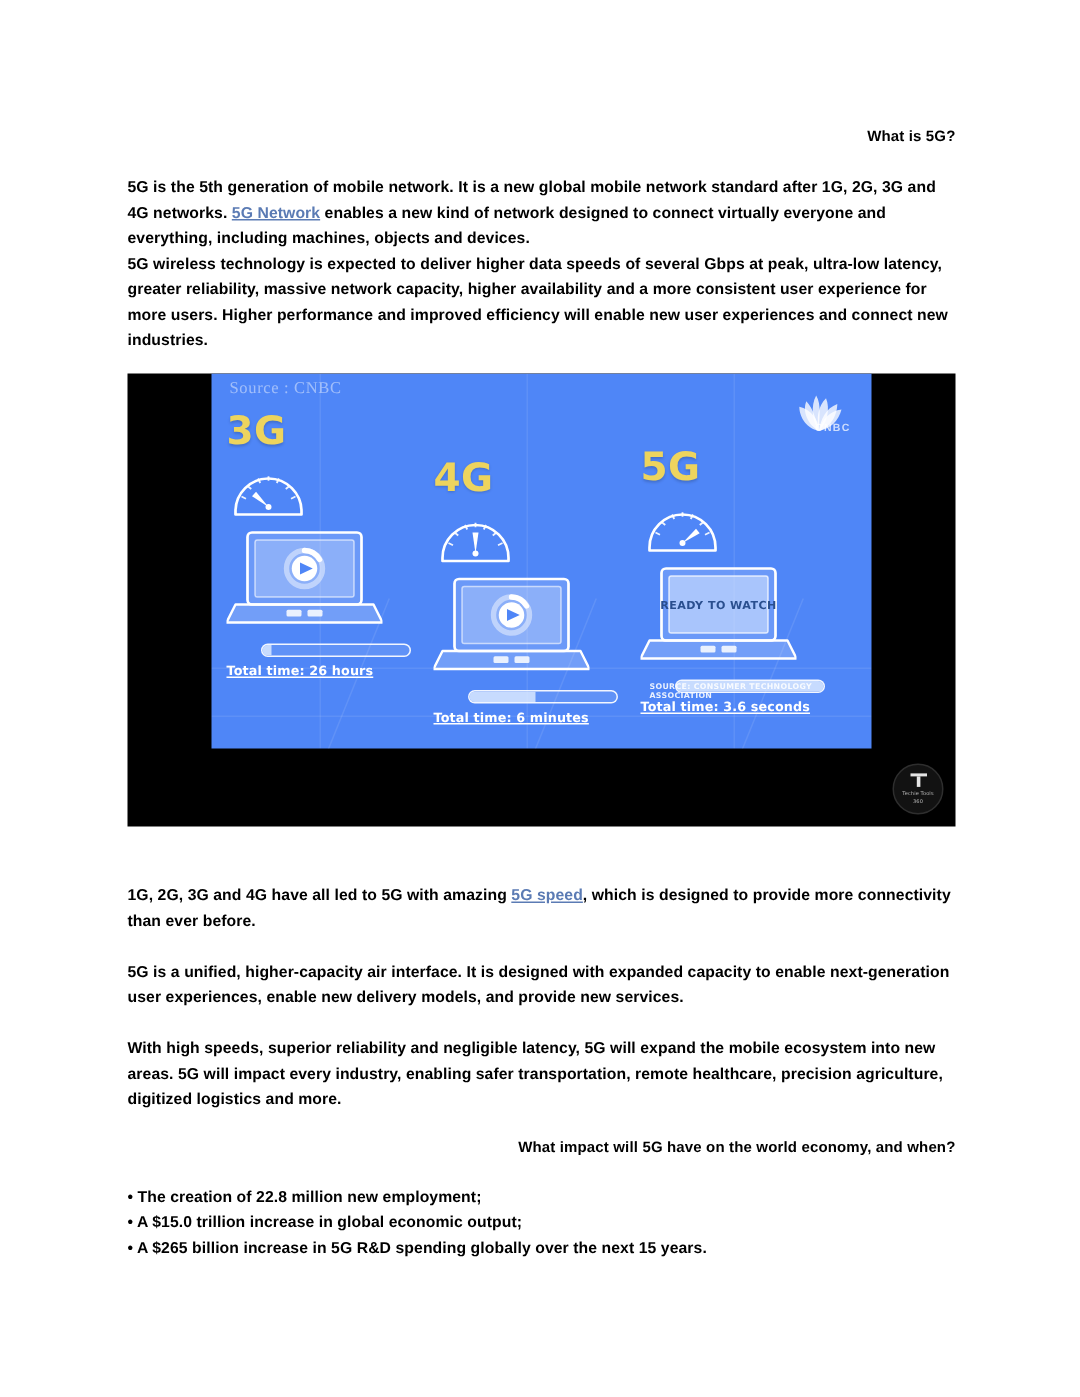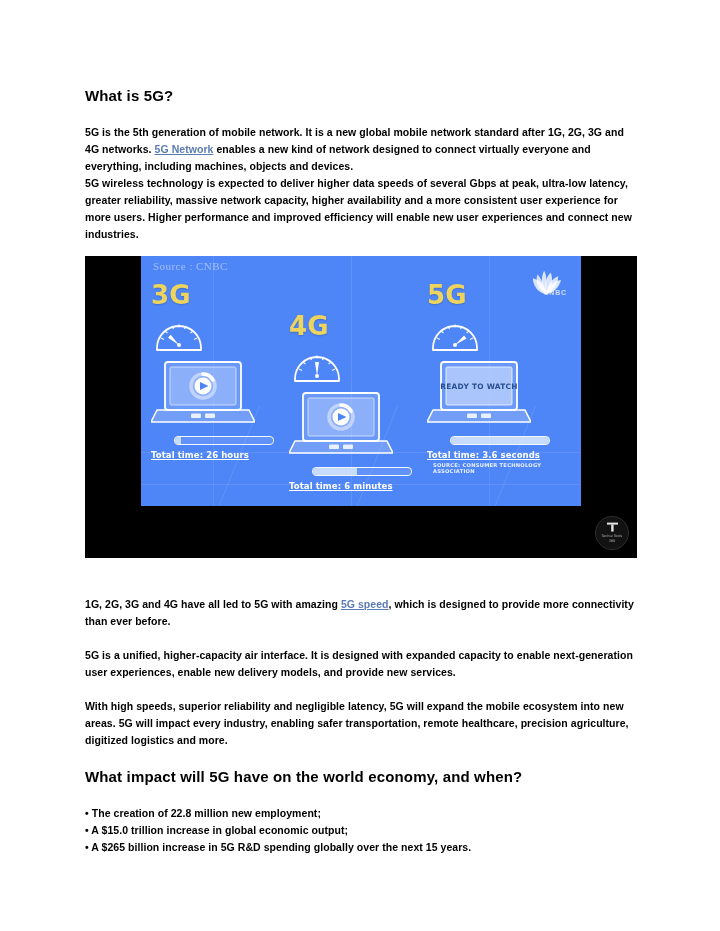--- a/index.html
+++ b/index.html
@@ -13,25 +13,26 @@
     color: #000000;
     position: relative;
     overflow: hidden;
   }
   .page {
     position: absolute;
     left: 85px; top: 85px;
     width: 552px;
   }
   h2.section-heading {
-    font-size: 15px;
+    font-size: 10px;
     font-weight: bold;
     margin: 0;
     line-height: 1.45;
     letter-spacing: 0.01em;
+    text-align: right;
   }
   p.body-text {
     font-size: 10.5px;
     font-weight: bold;
     margin: 0;
     line-height: 1.62;
     letter-spacing: 0.005em;
   }
   .gap-sm { height: 13px; }
   .gap-md { height: 17px; }
@@ -94,21 +95,21 @@
   }
 
   .col {
     position: absolute;
     top: 26px;
     width: 146px;
     text-align: left;
   }
   .col-3g { left: 10px; }
   .col-4g { left: 148px; margin-top: 31px; }
-  .col-5g { left: 286px; }
+  .col-5g { left: 286px; margin-top: 24px; }
 
   .gen-label {
     font-size: 26px;
     font-weight: bold;
     color: #edd45e;
     letter-spacing: 0.01em;
     font-family: "DejaVu Sans", sans-serif;
     text-shadow: 0 1px 2px rgba(0,0,0,0.18);
     line-height: 1;
     margin-bottom: 6px;

